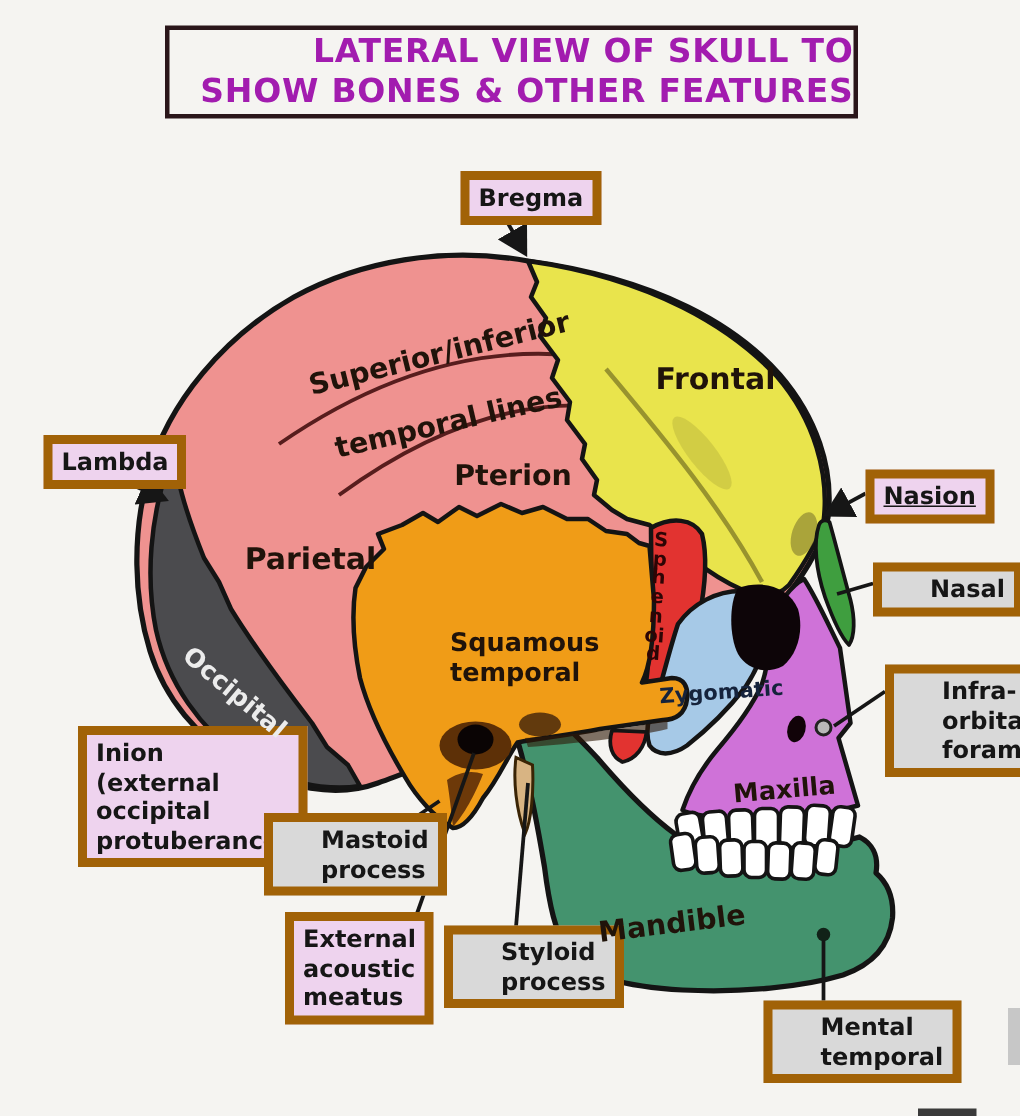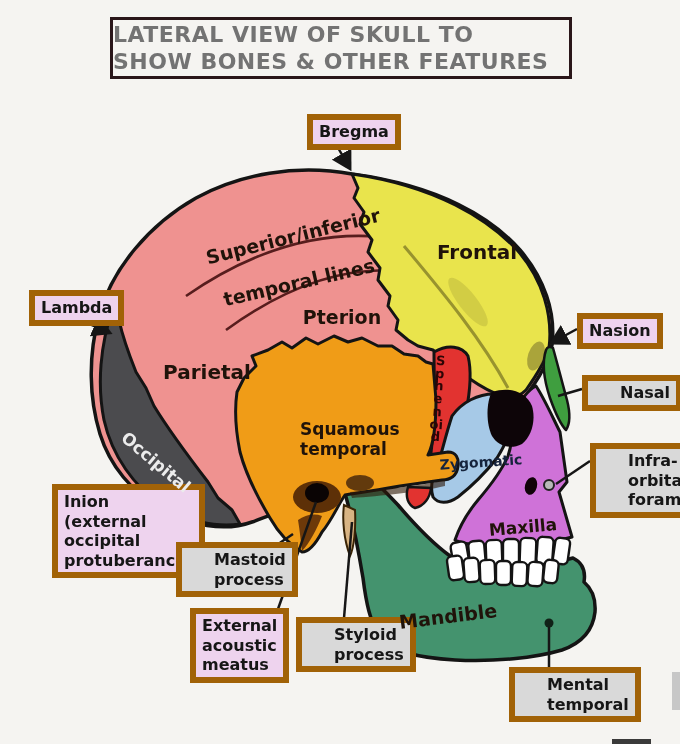--- a/index.html
+++ b/index.html
@@ -5,23 +5,23 @@
   html,body{margin:0;padding:0;}
   body{
     width:680px;height:744px;position:relative;overflow:hidden;
     background:#f5f4f1;
     font-family:"DejaVu Sans","Liberation Sans",sans-serif;
   }
   #stage{position:absolute;left:0;top:0;width:680px;height:744px;}
   svg{position:absolute;left:0;top:0;}
   .title-box{
     position:absolute;left:110px;top:17px;width:456px;height:56px;
-    border:3px solid #2a161a;display:flex;align-items:flex-start;justify-content:center;
+    border:3px solid #2a161a;display:flex;align-items:flex-end;justify-content:center;
     flex-direction:column;text-align:center;
-    font-weight:bold;font-size:22px;line-height:1.25;color:#737373;letter-spacing:0.5px;
+    font-weight:bold;font-size:22px;line-height:1.25;color:#a21caf;letter-spacing:0.5px;
   }
   .callout{
     position:absolute;border:6px solid #a16207;padding:2px 6px;
     font-weight:bold;font-size:16px;line-height:1.22;color:#161616;
     white-space:pre-line;
   }
   .pink{background:#eed3ee;}
   .gray{background:#d9d9d9;padding-left:32px;}
   .bone-label{
     position:absolute;font-weight:bold;color:#20130a;white-space:pre-line;
@@ -141,21 +141,21 @@
     </g>
   </svg>
 
   <div class="title-box">
     <div>LATERAL VIEW OF SKULL TO</div>
     <div>SHOW BONES &amp; OTHER FEATURES</div>
   </div>
 
   <div class="callout pink" style="left:307px;top:114px;">Bregma</div>
   <div class="callout pink" style="left:29px;top:290px;">Lambda</div>
-  <div class="callout pink" style="left:577px;top:313px;">Nasion</div>
+  <div class="callout pink" style="left:577px;top:313px;text-decoration:underline;">Nasion</div>
   <div class="callout gray" style="left:582px;top:375px;">Nasal</div>
   <div class="callout gray" style="left:590px;top:443px;">Infra-
 orbital
 foramen</div>
   <div class="callout pink" style="left:24px;top:484px;margin-left:28px;">Inion
 (external
 occipital
 protuberance)</div>
   <div class="callout gray" style="left:176px;top:542px;">Mastoid
 process</div>

